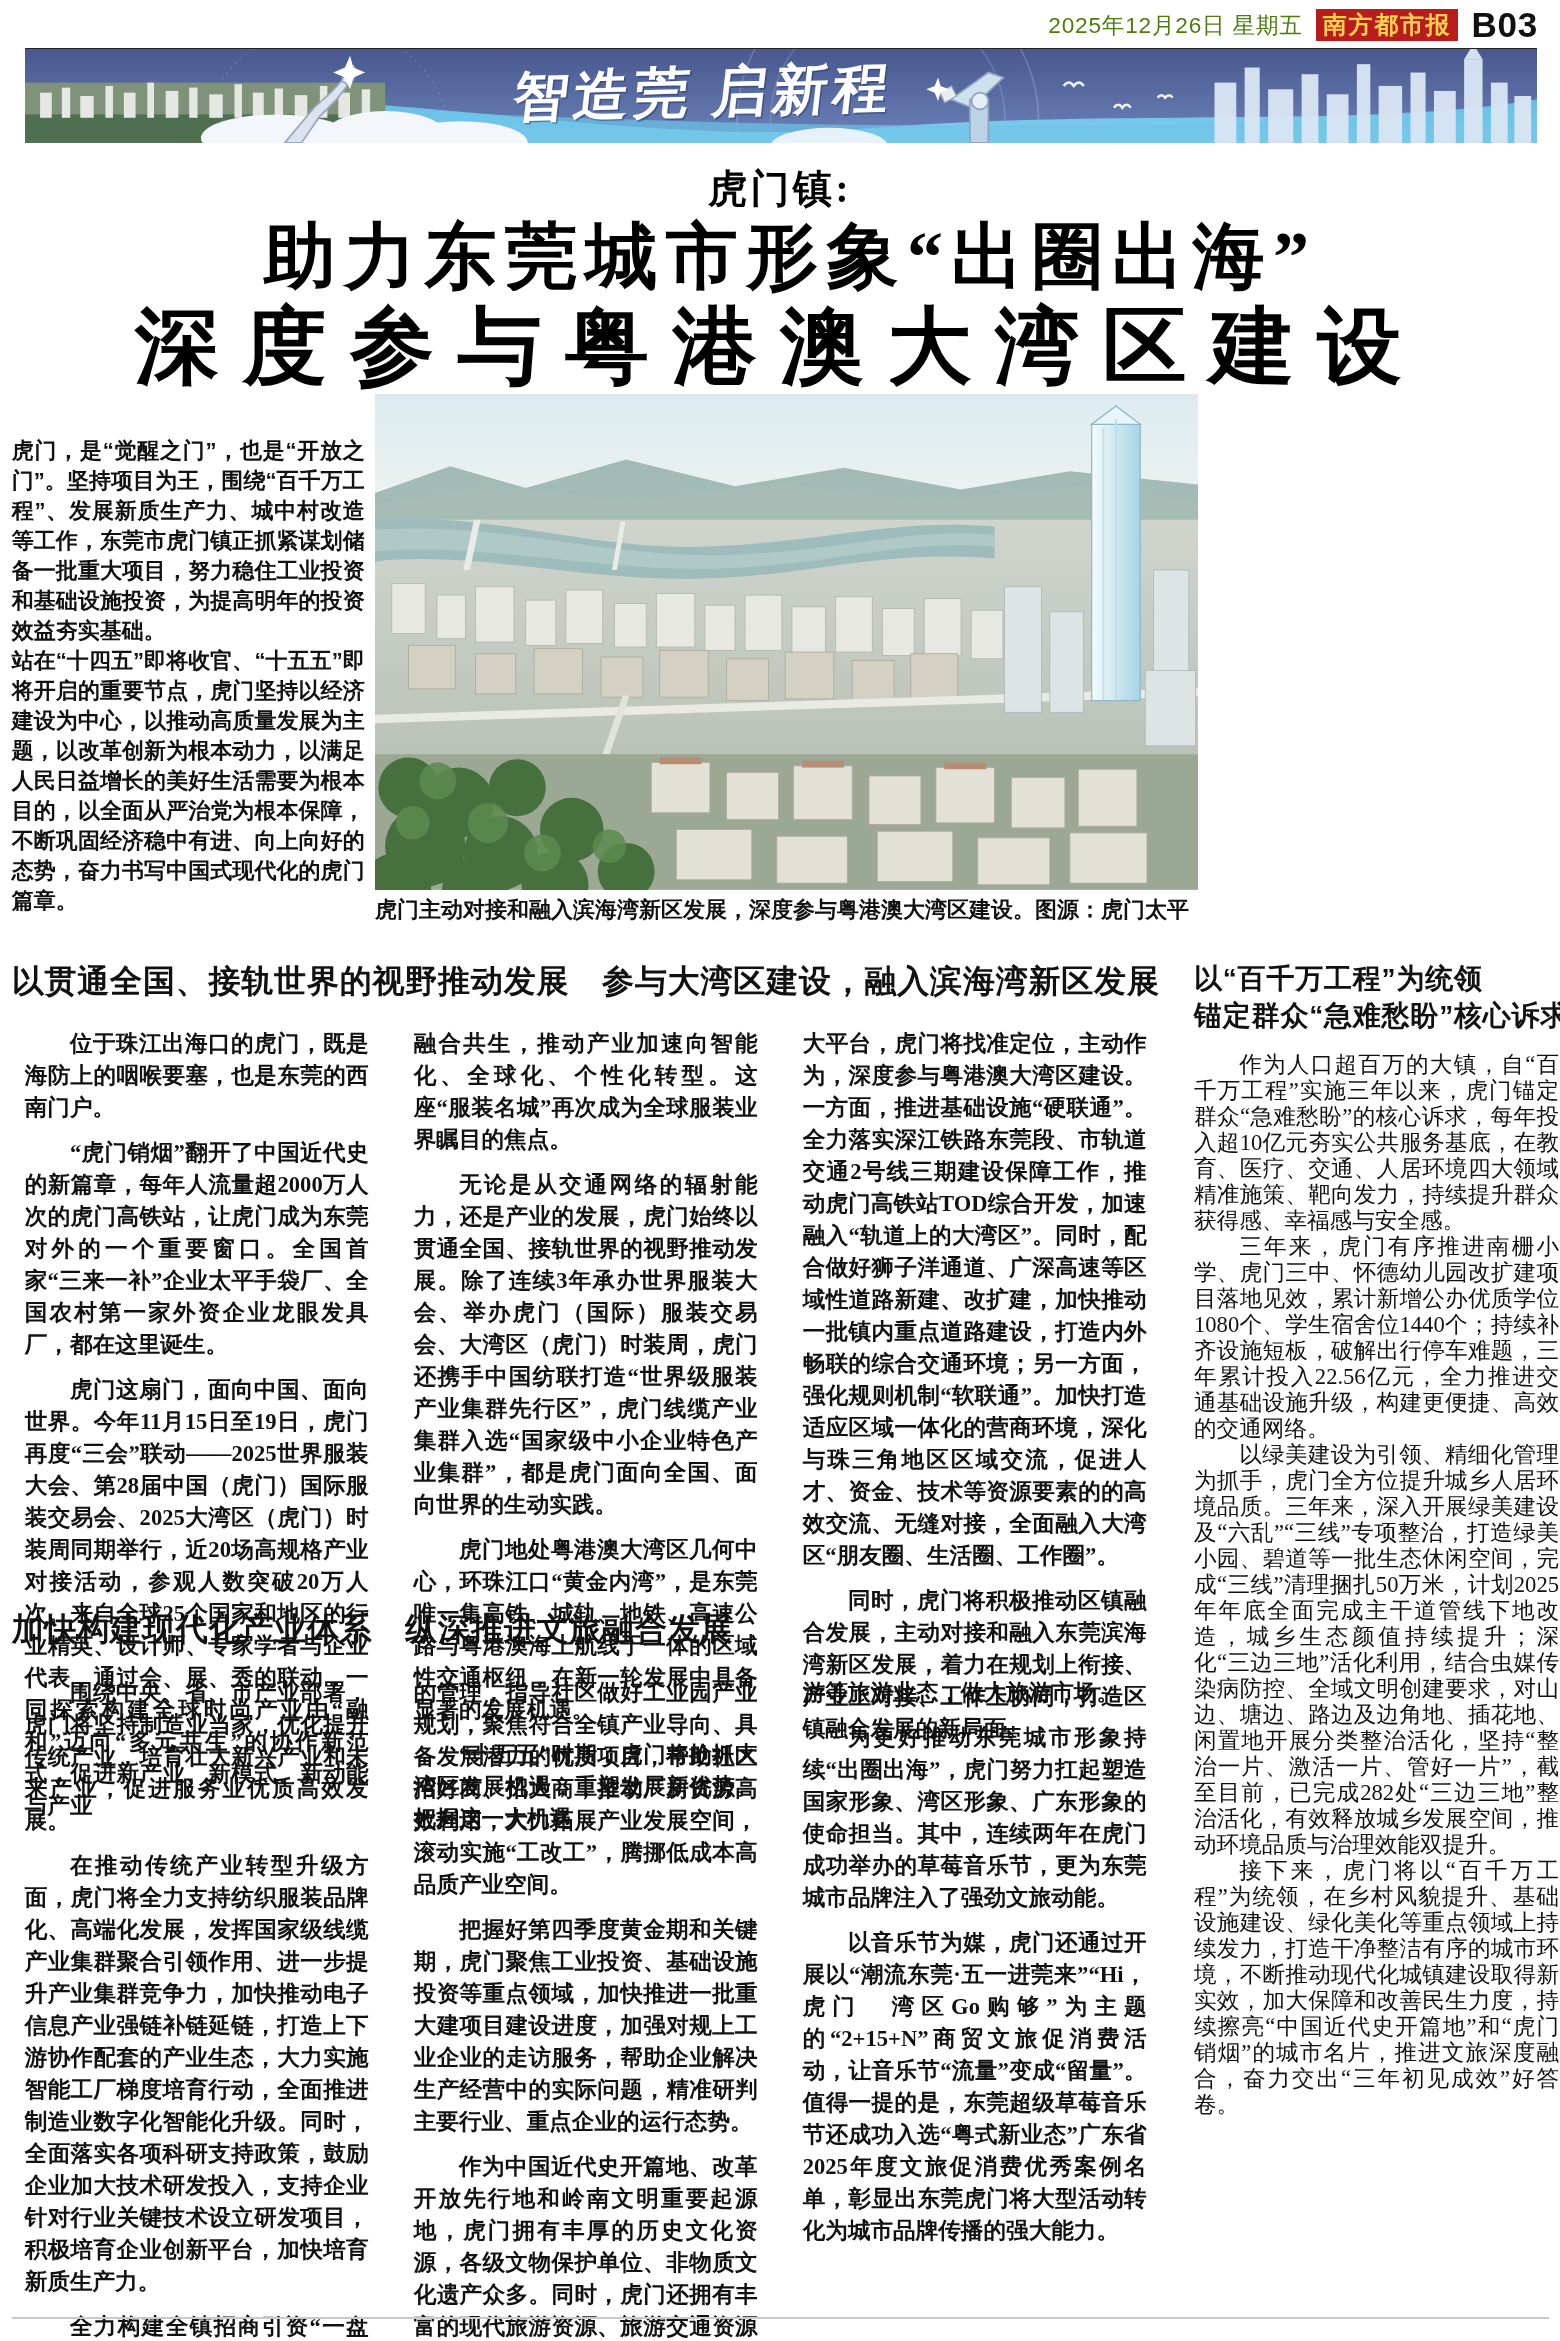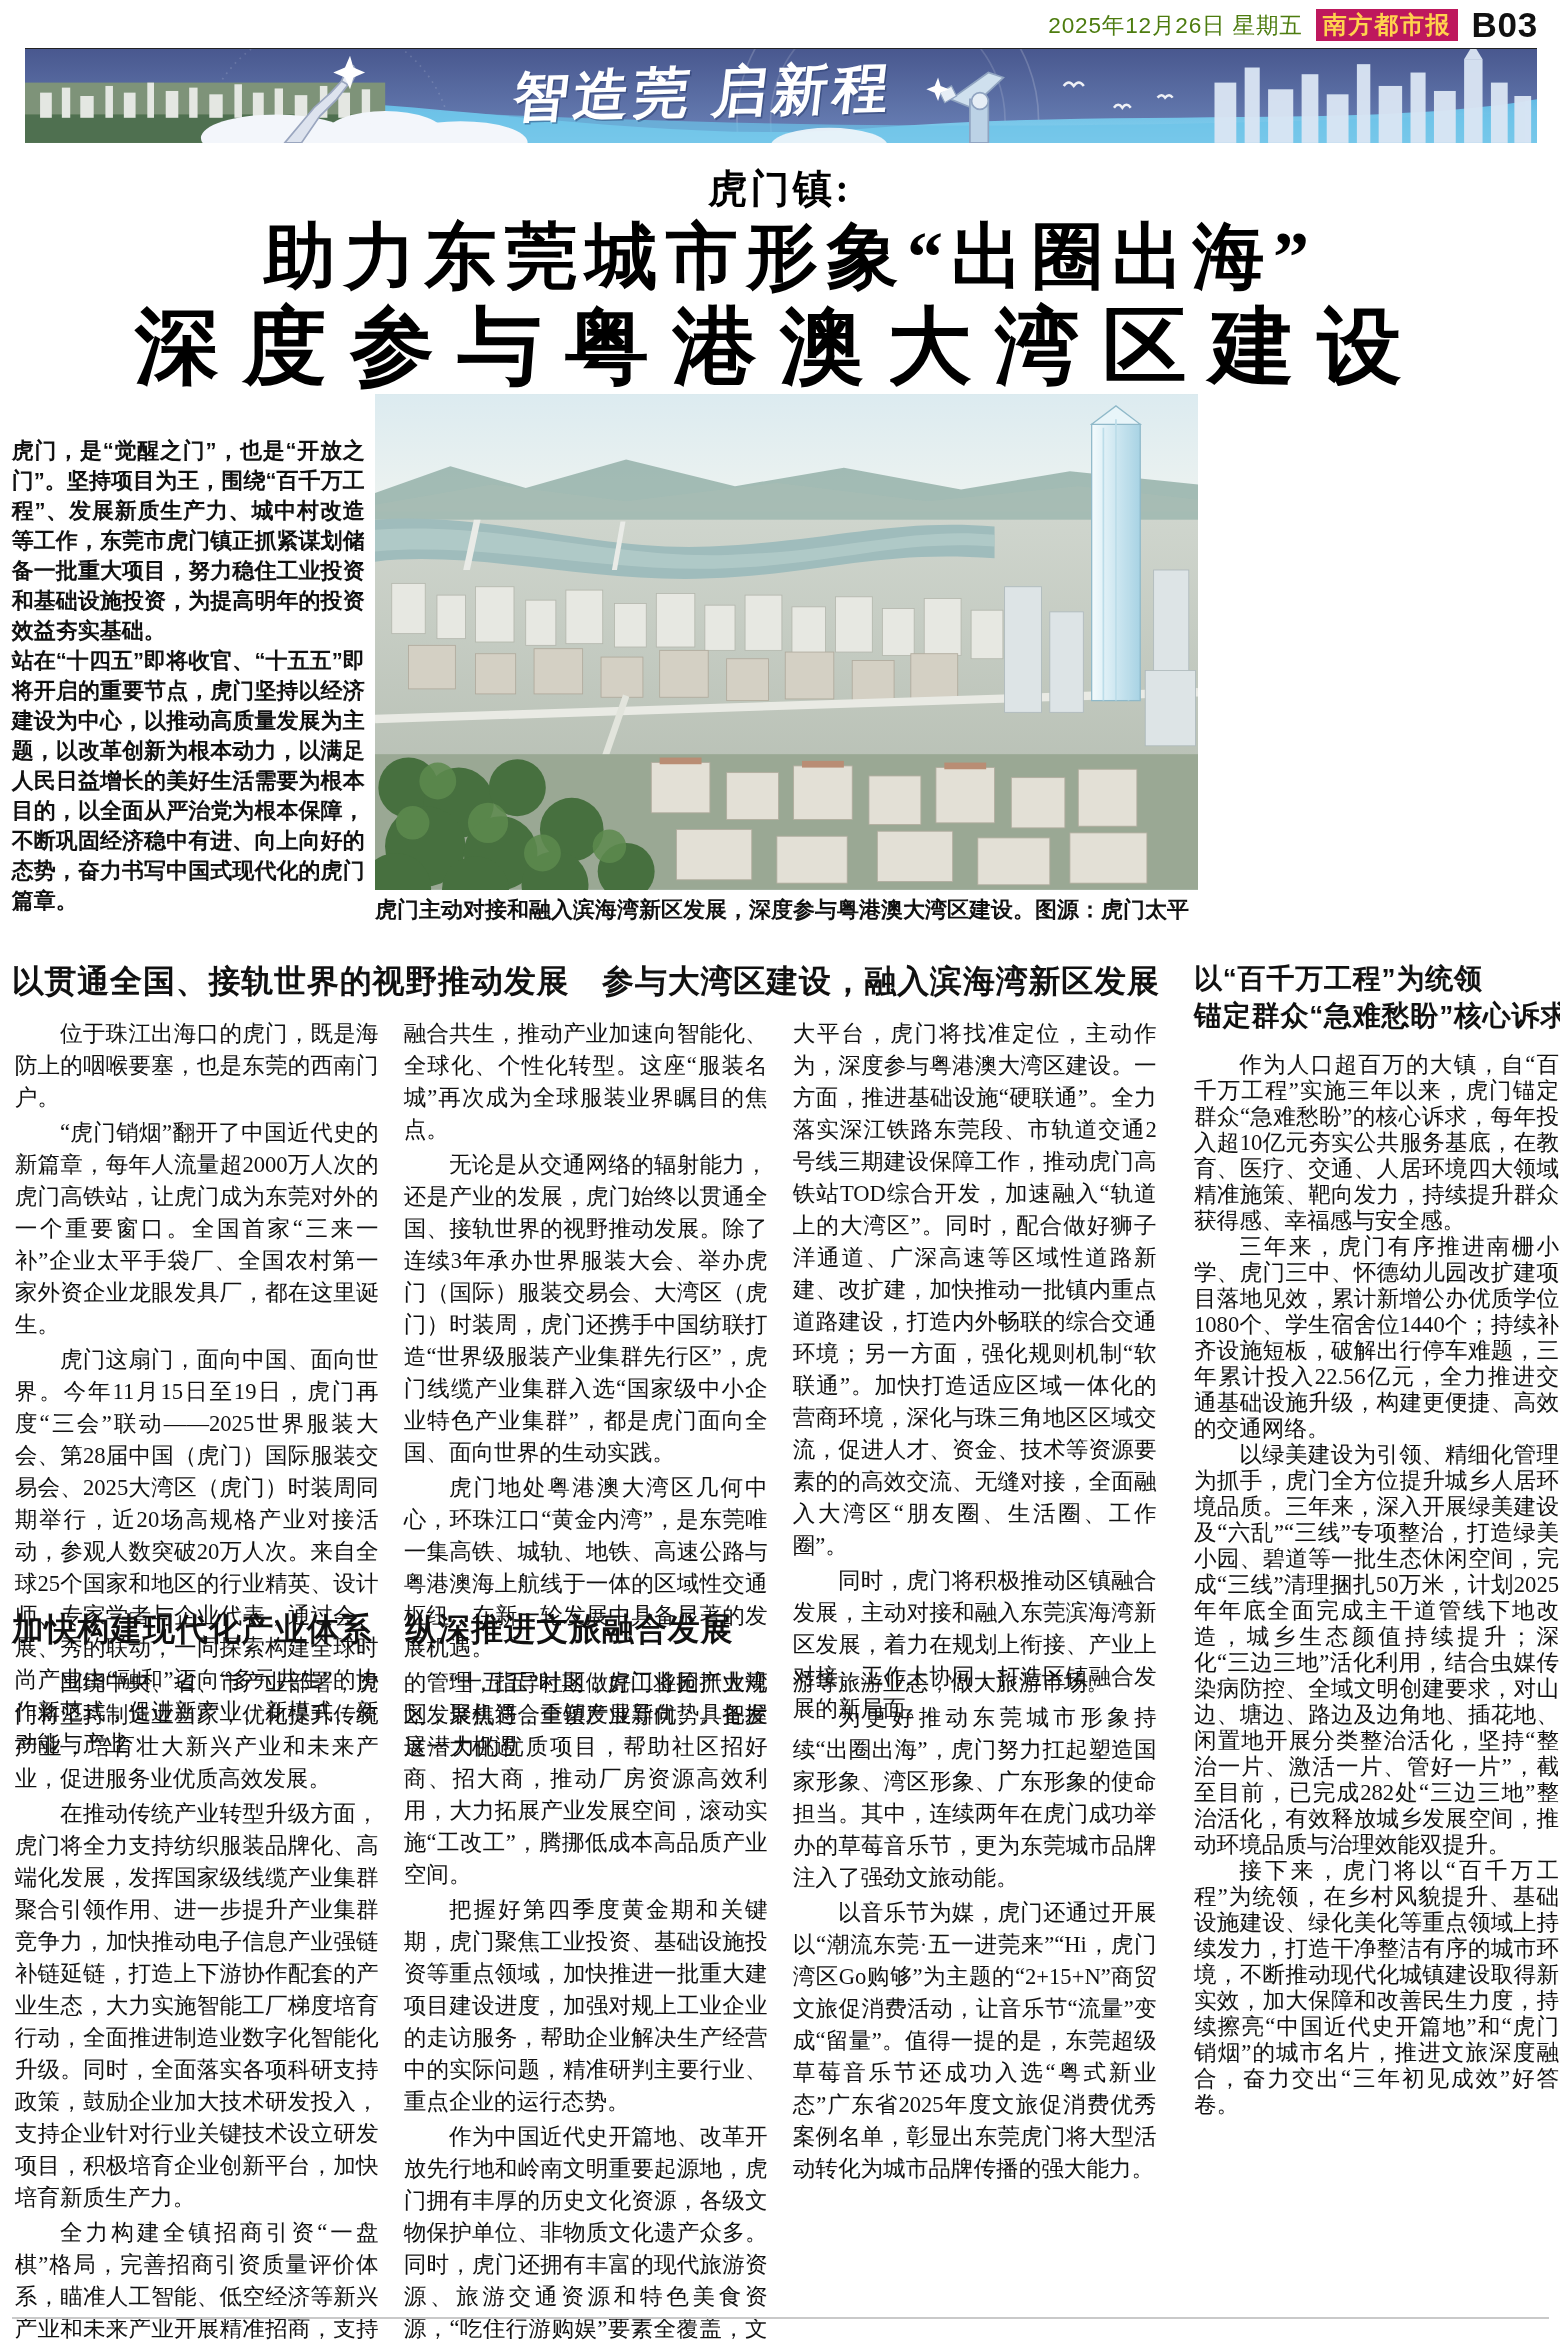--- a/index.html
+++ b/index.html
@@ -7,21 +7,21 @@
     width:1560px;height:2342px;position:relative;background:#ffffff;
     font-family:"Liberation Sans","DejaVu Sans",sans-serif;color:#111;
     overflow:hidden;
   }
   
   .page-header{
     position:absolute;top:5px;right:22px;display:flex;align-items:center;gap:13.4px;
   }
   .pub-date{font-size:22.6px;color:#4d7c0f;letter-spacing:0.8px;}
   .masthead{
-    background:#be185d;color:#ffd34d;font-weight:bold;font-size:24px;
+    background:#b91c1c;color:#ffd34d;font-weight:bold;font-size:24px;
     padding:1.7px 6.7px;line-height:28.5px;letter-spacing:1.7px;
     font-family:"Liberation Serif","DejaVu Serif",serif;
   }
   .page-no{font-size:35px;font-weight:900;letter-spacing:0.8px;}
   
   .banner{
     position:absolute;left:25px;top:48px;width:1512px;height:94px;
     border-top:1.7px solid #222;overflow:hidden;background:#53679e;
   }
   .banner svg{position:absolute;left:0;top:0;}
@@ -61,21 +61,21 @@
   .sec2-head{top:1608px;}
   
   .cols{position:absolute;left:11.7px;width:1149px;display:flex;gap:19px;}
   .sec1-cols{top:1015px;}
   .sec2-cols{top:1664px;}
   .col{width:370px;}
   .serif, .serif p{
     font-family:"Liberation Serif","DejaVu Serif",serif;
     font-size:22.6px;line-height:32px;text-align:justify;
   }
-  .col p{margin:3px;}
+  .col p{margin:13px;font-weight:bold;}
   p.indent{text-indent:2em;}
   
   .sidebar{position:absolute;left:1194px;top:960px;width:365px;}
   .sidebar-head{
     font-size:28px;font-weight:900;line-height:37px;letter-spacing:0.8px;white-space:nowrap;
   }
   .sidebar-body{margin-top:18.4px;}
   .sidebar-body p{margin:0;font-family:"Liberation Serif","DejaVu Serif",serif;
     font-size:22.6px;line-height:26px;text-align:justify;}
   .bottom-rule{position:absolute;left:11.7px;top:2317px;width:1537px;height:1.7px;background:#c9c9c9;}

